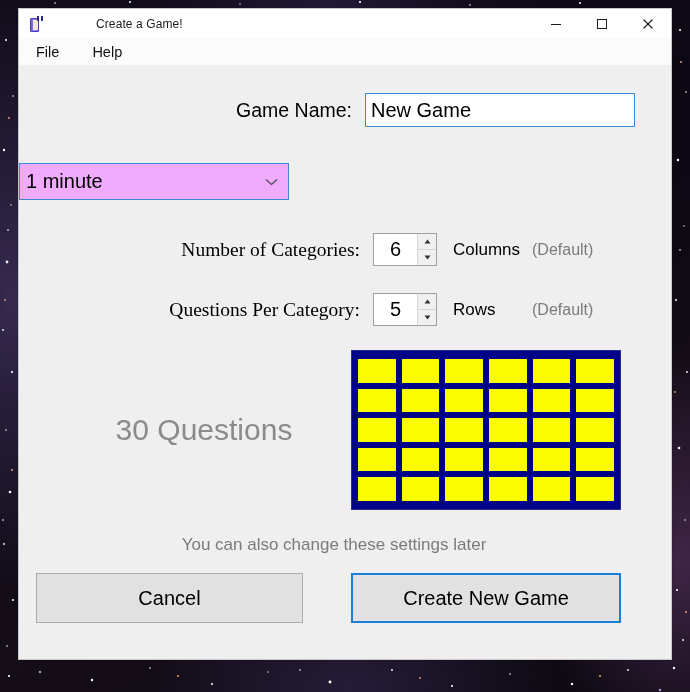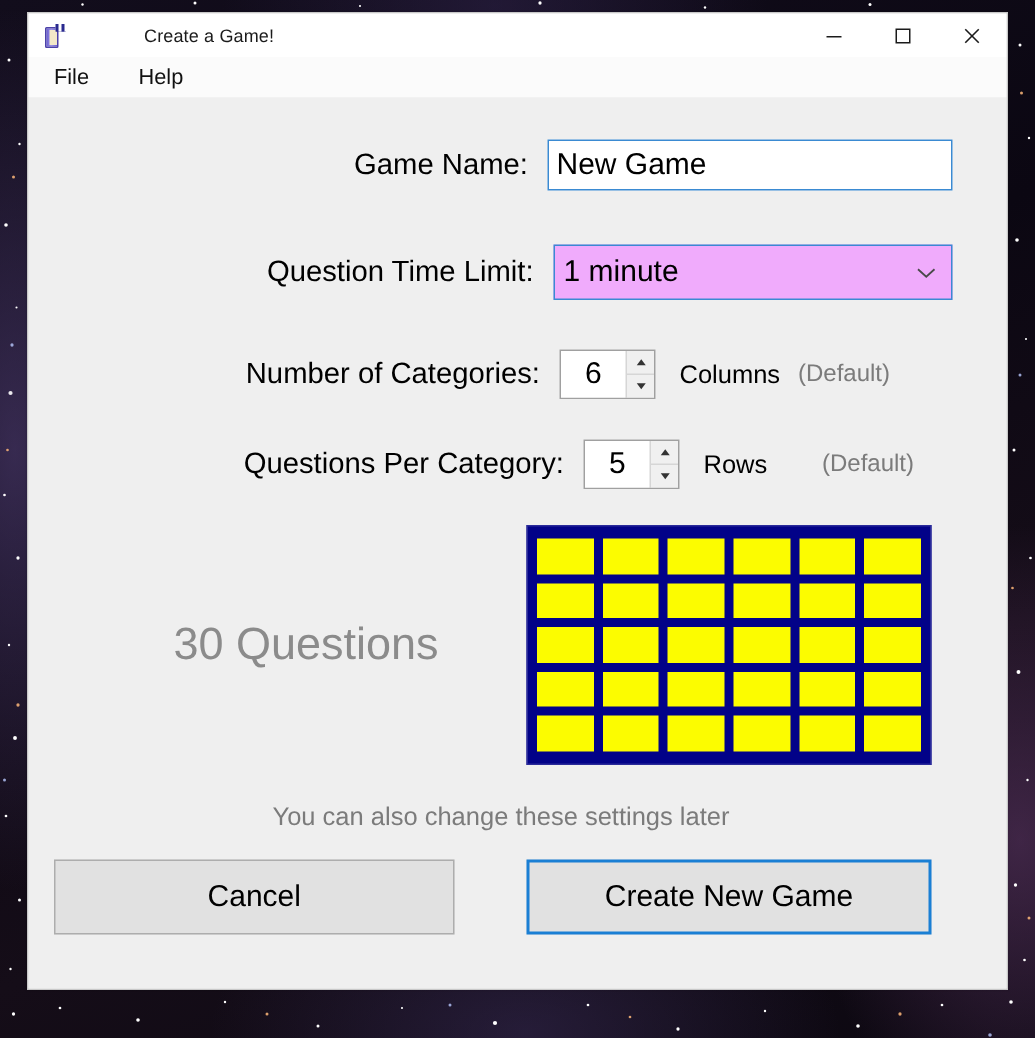--- a/index.html
+++ b/index.html
@@ -173,22 +173,22 @@
   }
   #timelimit-chevron {
     position: absolute;
     right: 10px; top: 50%;
     transform: translateY(-50%);
     line-height: 0;
   }
 
   
   #categories-row { left: 0; top: 168px; width: 640px; }
-  #questions-row  { left: 0; top: 228px; width: 640px; margin-left: 16px; }
-  .spin-label { width: 312px; padding-right: 13px; }
+  #questions-row  { left: 0; top: 228px; width: 640px; }
+  .spin-label { width: 312px; padding-right: 13px; font-family: Liberation Serif, serif; }
 
   .spinner {
     width: 64px;
     height: 33px;
     box-sizing: border-box;
     background: #ffffff;
     border: 1px solid #a0a0a0;
     display: flex;
     align-items: stretch;
   }
@@ -406,21 +406,20 @@
     </div>
 
     <div id="client">
 
       <div class="form-row" id="gamename-row">
         <span class="field-label" id="gamename-label">Game Name:</span>
         <input id="gamename-input" type="text" value="New Game" style="">
       </div>
 
       <div class="form-row" id="timelimit-row">
-        <span class="field-label" id="timelimit-label">Question Time Limit:</span>
         <div id="timelimit-select">
           <span id="timelimit-value">1 minute</span>
           <span id="timelimit-chevron">
             <svg width="13" height="9" viewBox="0 0 13 9">
                 <polyline points="1,2 6.5,7 12,2" fill="none" stroke="#4a4a4a" stroke-width="1.2"></polyline>
               </svg>
           </span>
         </div>
       </div>
 

